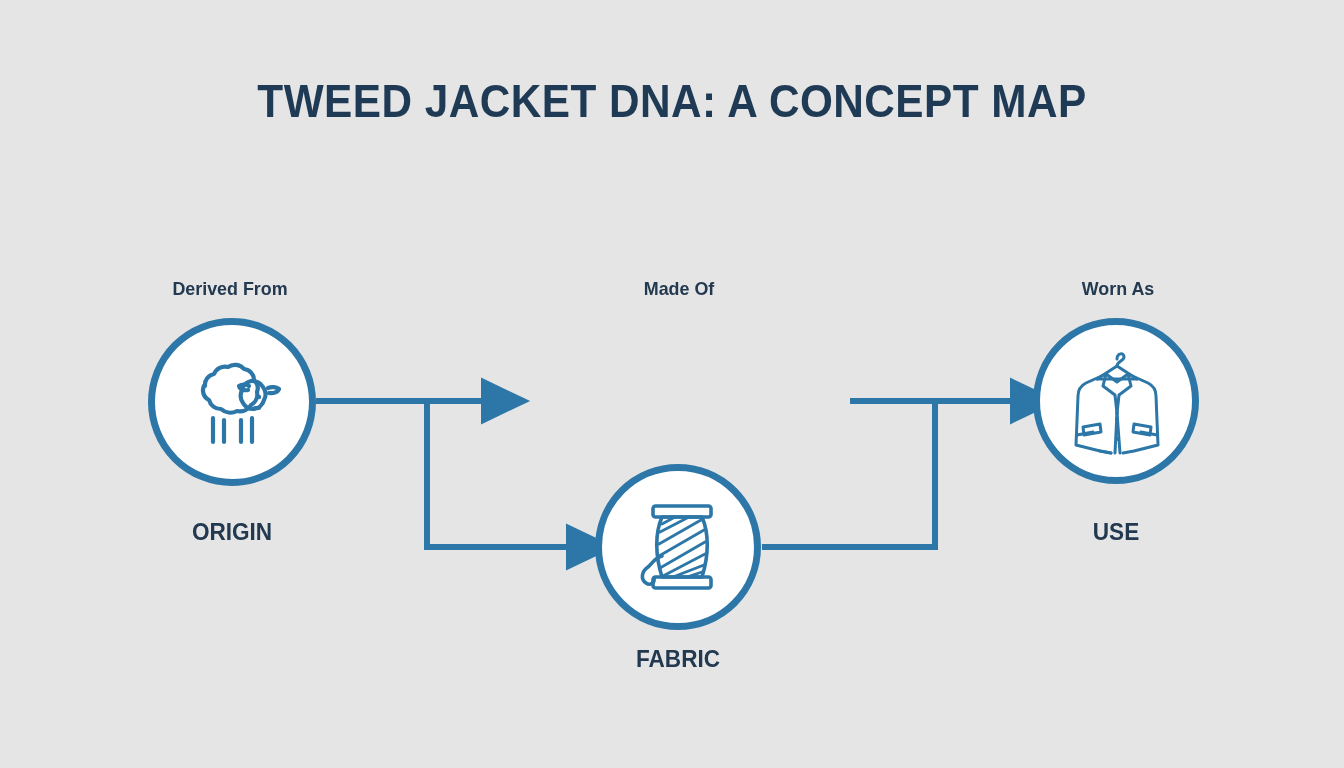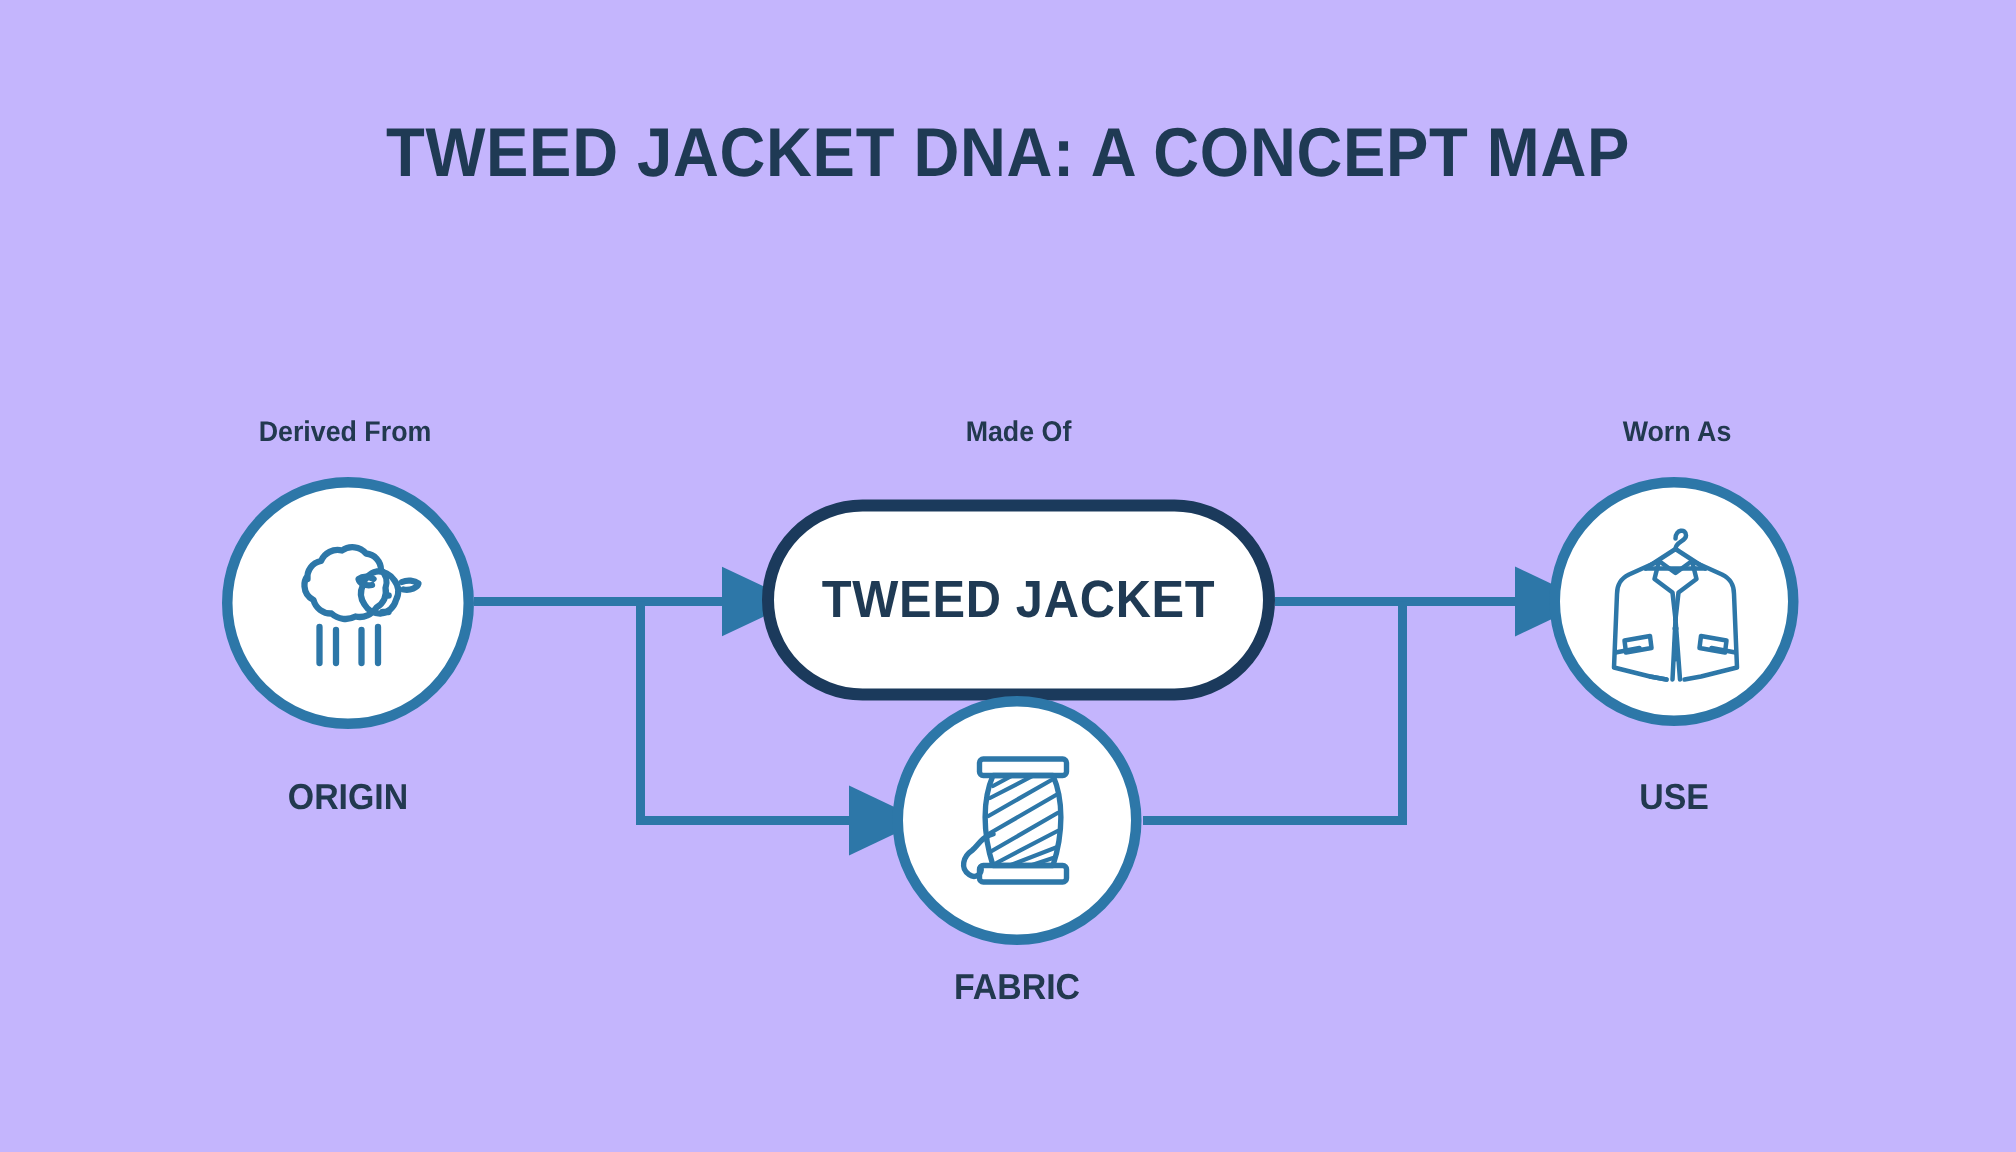--- a/index.html
+++ b/index.html
@@ -4,21 +4,21 @@
 <style>
   html, body {
     margin: 0;
     padding: 0;
     background: #ffffff;
   }
   #canvas {
     position: relative;
     width: 1344px;
     height: 768px;
-    background: #c4b5fd;
+    background: #e5e5e5;
     overflow: hidden;
     font-family: "Liberation Sans", sans-serif;
   }
   #title {
     position: absolute;
     left: 0;
     top: 74px;
     width: 1344px;
     text-align: center;
     font-family: "Liberation Sans Narrow", "Liberation Sans", sans-serif;
@@ -160,23 +160,20 @@
         <path d="M64,70 L64,92"></path>
         <path d="M75,68 L75,92"></path>
       </g>
     </svg>
   </div>
 
   <div class="cap-label" style="left:102px; top:518px; font-size:24px;">ORIGIN</div>
 
   <div class="rel-label" style="left:549px; top:278px;">Made Of</div>
 
-  <div id="pill">
-    <span id="pill-text">TWEED JACKET</span>
-  </div>
 
   <div class="node-circle" style="left:595px; top:464px; width:166px; height:166px;">
   </div>
 
   <div class="icon-holder" style="left:627px; top:492px; width:110px; height:110px;">
     <svg width="106" height="106" viewBox="0 0 106 106">
       <g fill="none" stroke="#2d77a8" stroke-width="3.6" stroke-linecap="round" stroke-linejoin="round">
 
         <rect x="24" y="12" width="58" height="11" rx="2.5"></rect>
 

